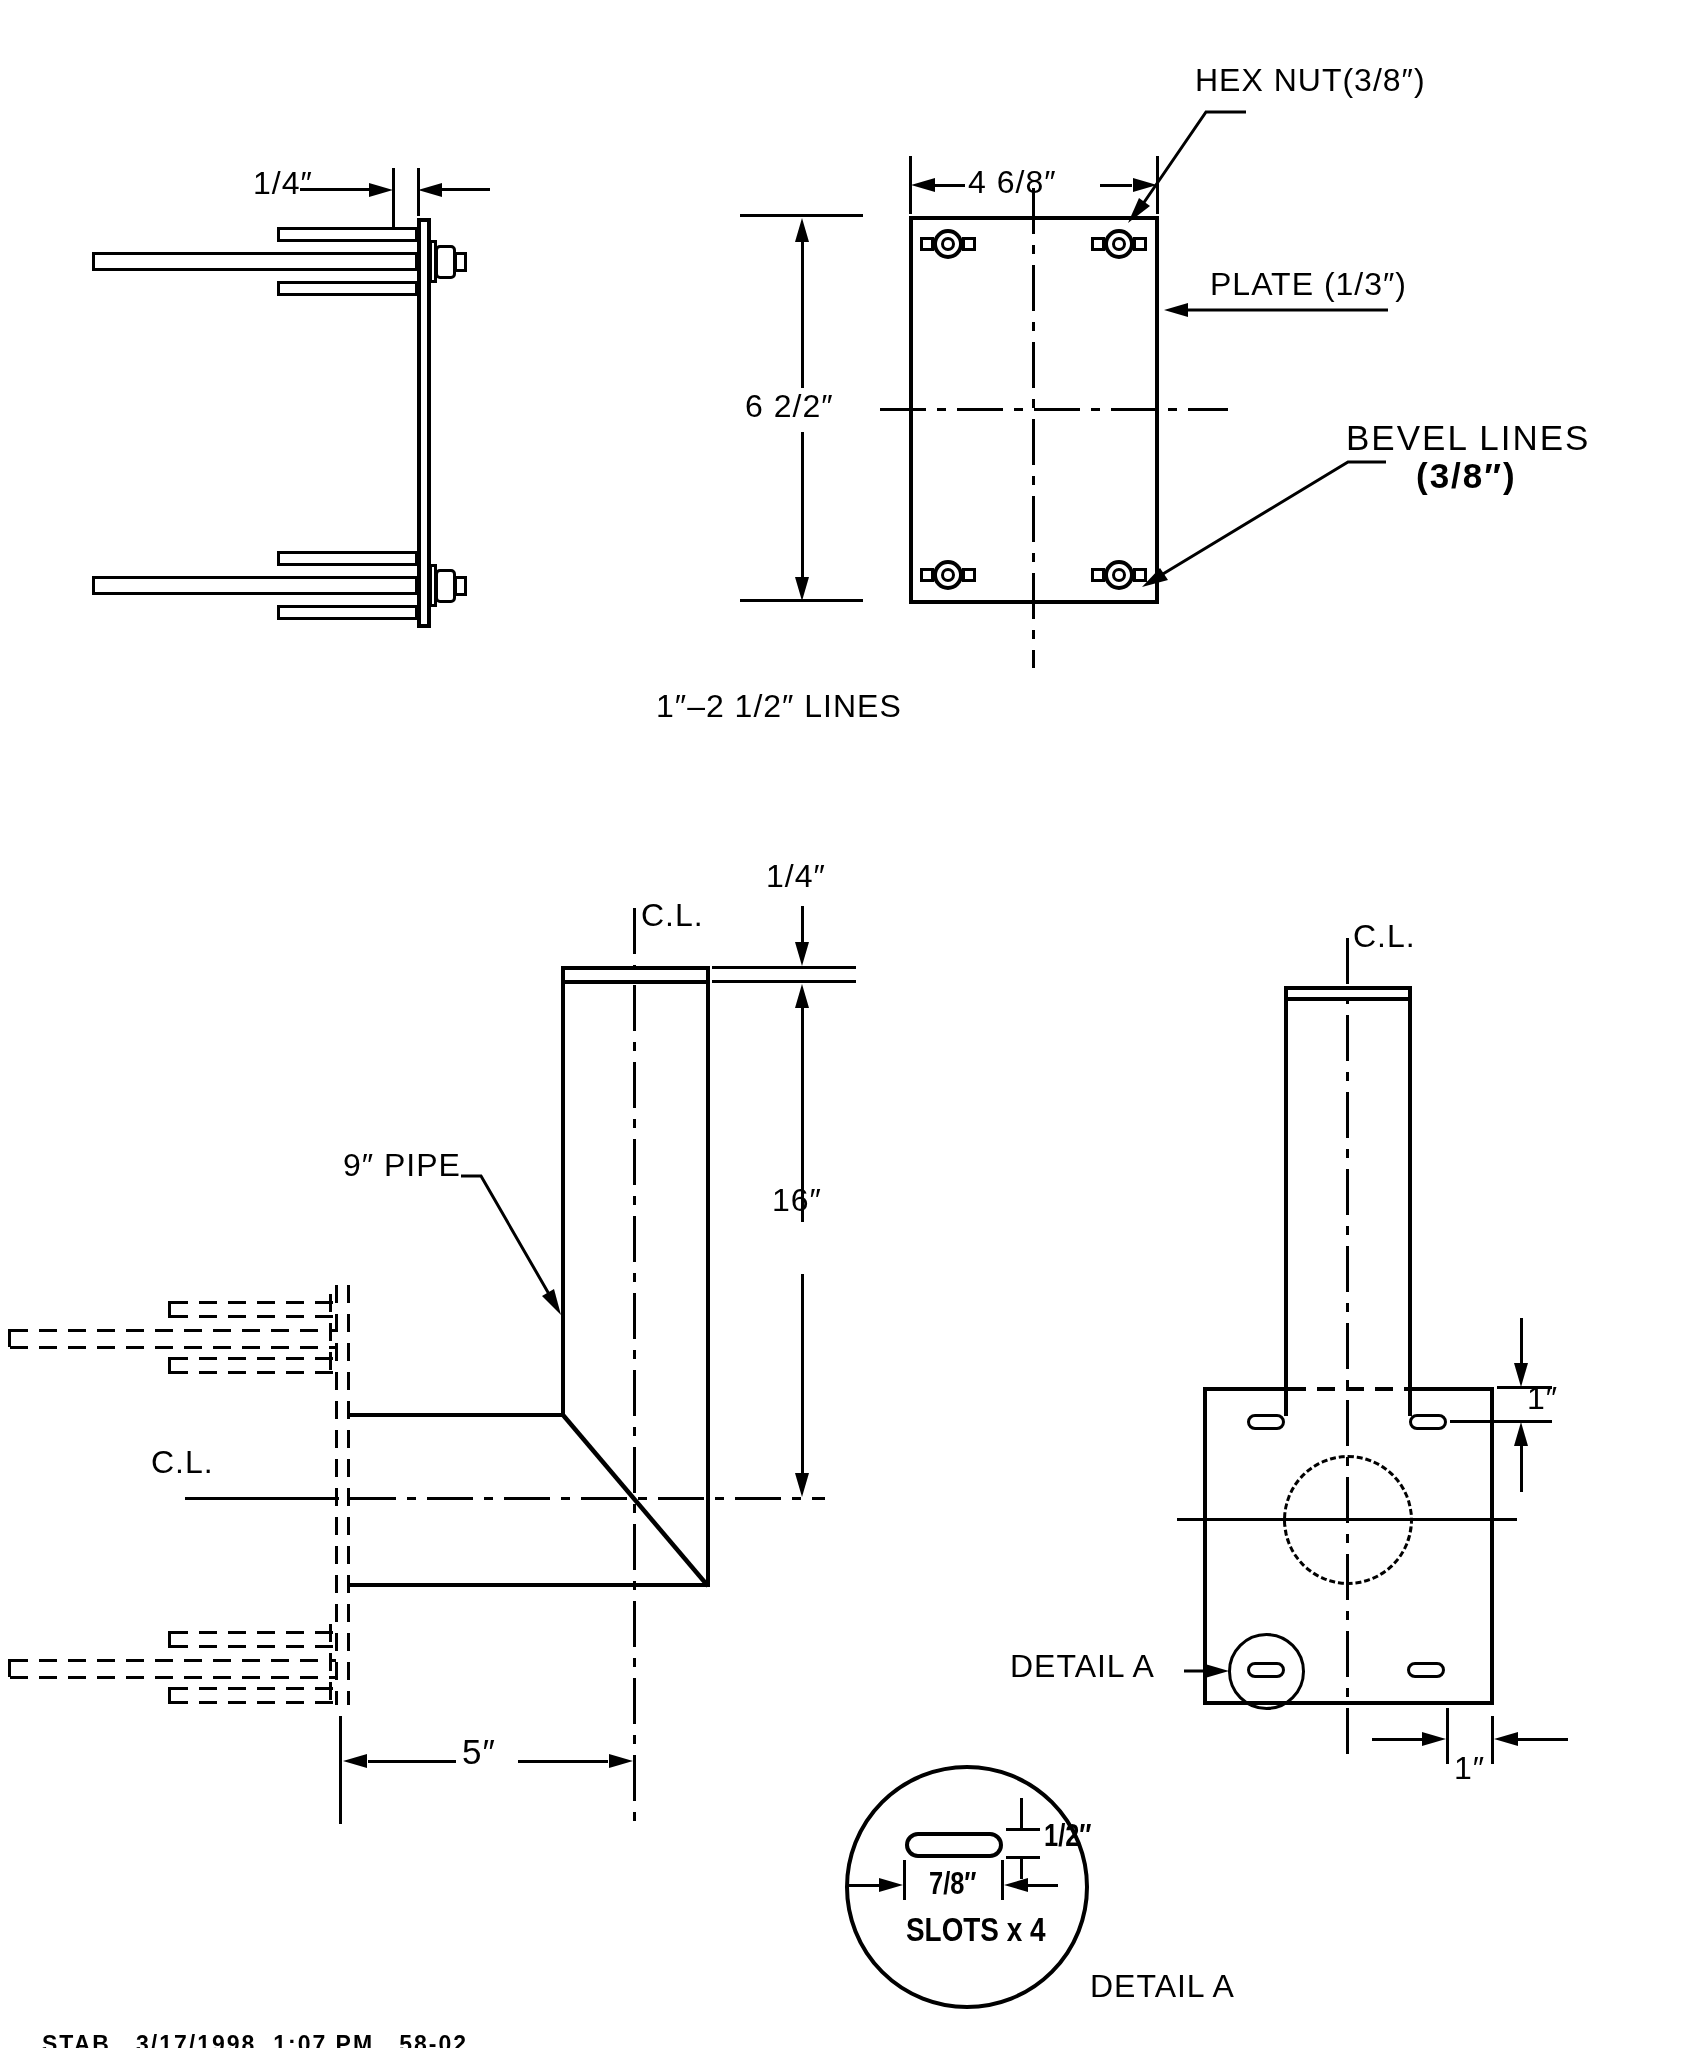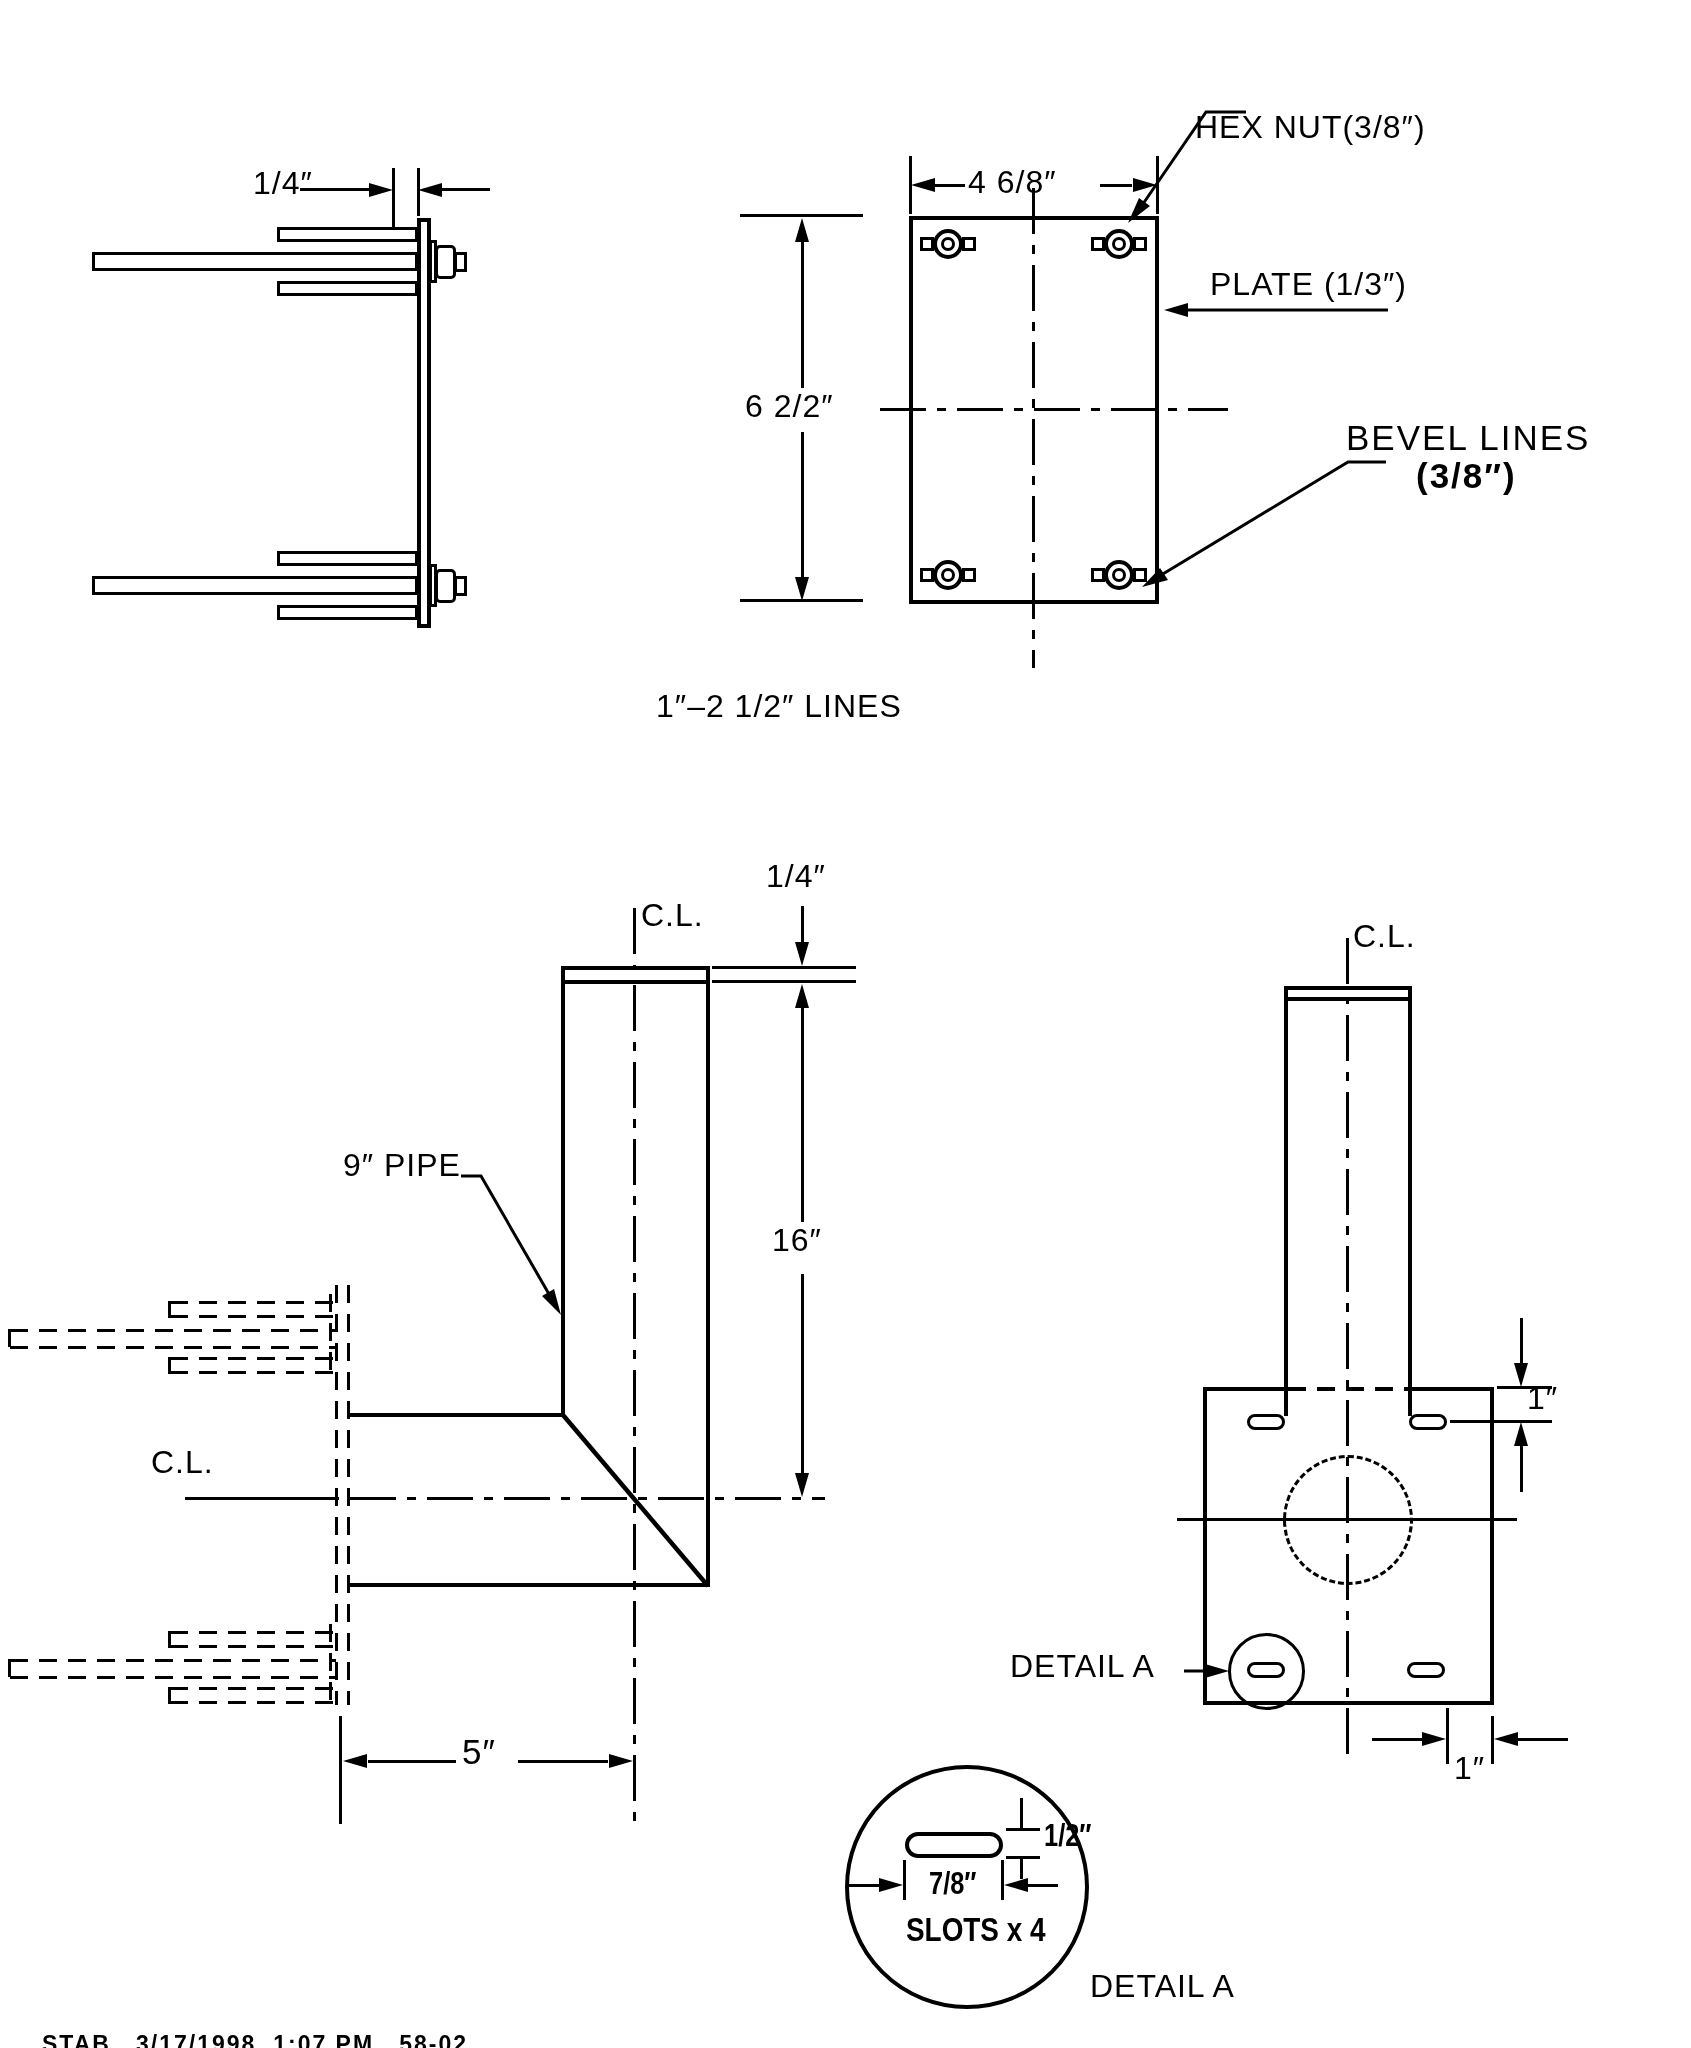--- a/index.html
+++ b/index.html
@@ -94,21 +94,21 @@
     <div class="rc3" style="left:920px;top:568px;width:14px;height:14px;"></div>
     <div class="rc3" style="left:962px;top:568px;width:14px;height:14px;"></div>
     <div class="rc" style="left:933px;top:560px;width:30px;height:30px;border-width:4px;border-radius:50%;"></div>
     <div class="rc3 ci" style="left:941px;top:568px;width:14px;height:14px;"></div>
 
     <div class="rc3" style="left:1091px;top:568px;width:14px;height:14px;"></div>
     <div class="rc3" style="left:1133px;top:568px;width:14px;height:14px;"></div>
     <div class="rc" style="left:1104px;top:560px;width:30px;height:30px;border-width:4px;border-radius:50%;"></div>
     <div class="rc3 ci" style="left:1112px;top:568px;width:14px;height:14px;"></div>
 
-    <div class="t" style="left:1195px;top:64px;margin-top:47px;">HEX NUT(3/8″)</div>
+    <div class="t" style="left:1195px;top:64px;">HEX NUT(3/8″)</div>
     <div class="t" style="left:1210px;top:268px;">PLATE (1/3″)</div>
     <div class="t big" style="left:1346px;top:420px;">BEVEL LINES</div>
     <div class="t big" style="left:1416px;top:458px;font-weight:bold;">(3/8″)</div>
     <div class="t" style="left:656px;top:690px;">1″–2 1/2″ LINES</div>
   </div>
 
   <div class="view">
     <div class="t" style="left:641px;top:899px;">C.L.</div>
     <div class="cv" style="left:633px;top:908px;height:916px;"></div>
 
@@ -118,21 +118,21 @@
     <div class="ln" style="left:349px;top:1413px;width:216px;height:4px;"></div>
     <div class="ln" style="left:349px;top:1583px;width:361px;height:4px;"></div>
 
     <div class="t" style="left:766px;top:860px;">1/4″</div>
     <div class="ln" style="left:801px;top:906px;width:3px;height:38px;"></div>
     <div class="ar ar-d" style="left:795px;top:942px;"></div>
     <div class="ln" style="left:712px;top:966px;width:144px;height:3px;"></div>
     <div class="ln" style="left:712px;top:980px;width:144px;height:3px;"></div>
     <div class="ar ar-u" style="left:795px;top:984px;"></div>
     <div class="ln" style="left:801px;top:1008px;width:3px;height:214px;"></div>
-    <div class="t" style="left:772px;top:1224px;">16″</div>
+    <div class="t" style="left:772px;top:1184px;">16″</div>
     <div class="ln" style="left:801px;top:1274px;width:3px;height:200px;"></div>
     <div class="ar ar-d" style="left:795px;top:1473px;"></div>
 
     <div class="t" style="left:343px;top:1149px;">9″ PIPE</div>
 
     <div class="hv" style="left:335px;top:1285px;height:420px;"></div>
     <div class="hv" style="left:347px;top:1285px;height:420px;"></div>
 
     <div class="hh" style="left:170px;top:1301px;width:166px;"></div>
     <div class="hh" style="left:170px;top:1315px;width:166px;"></div>

